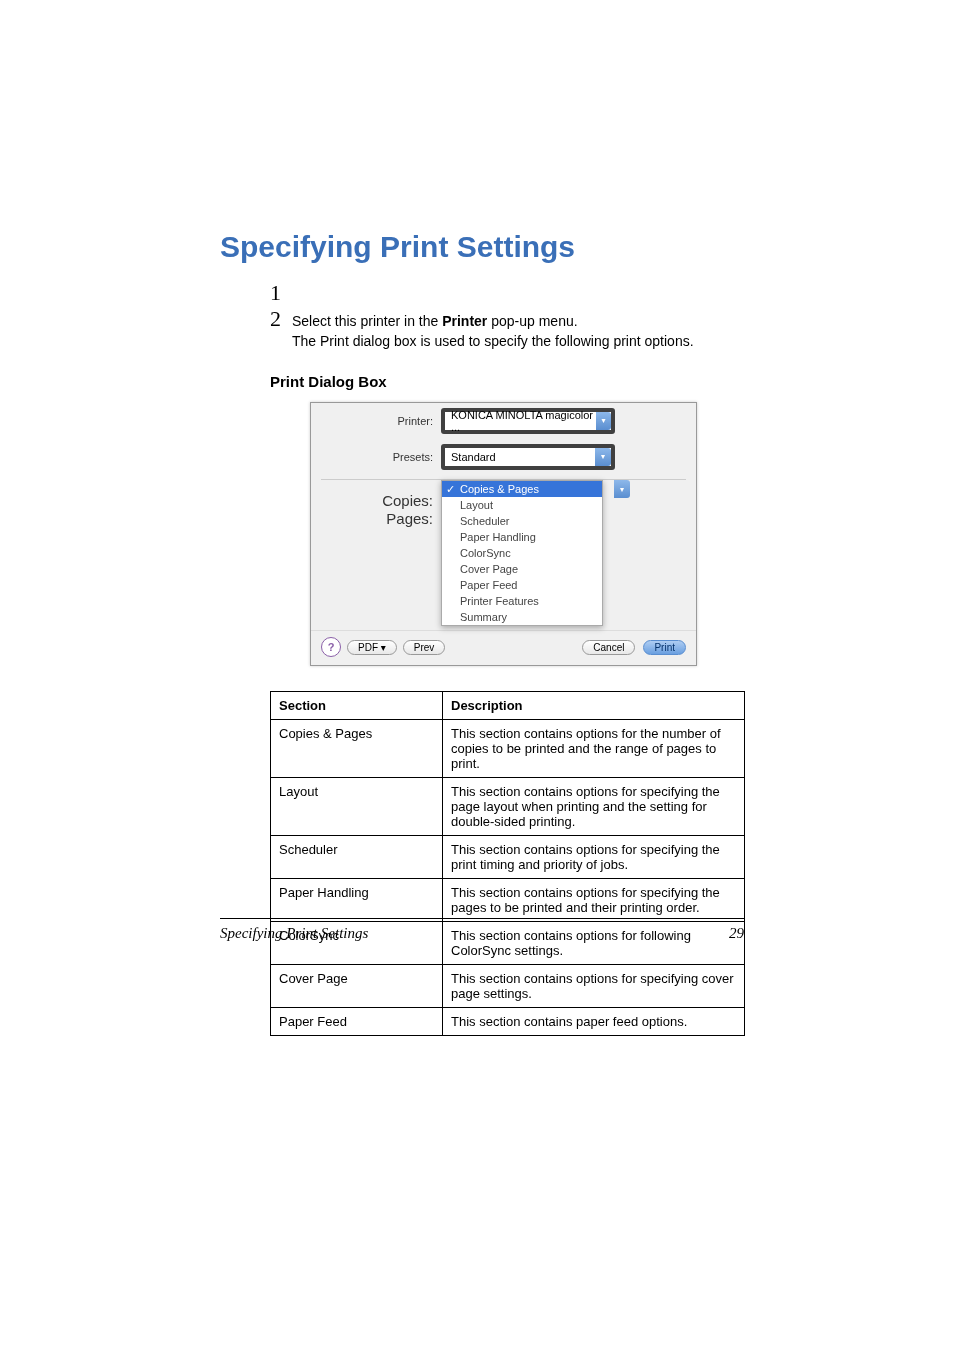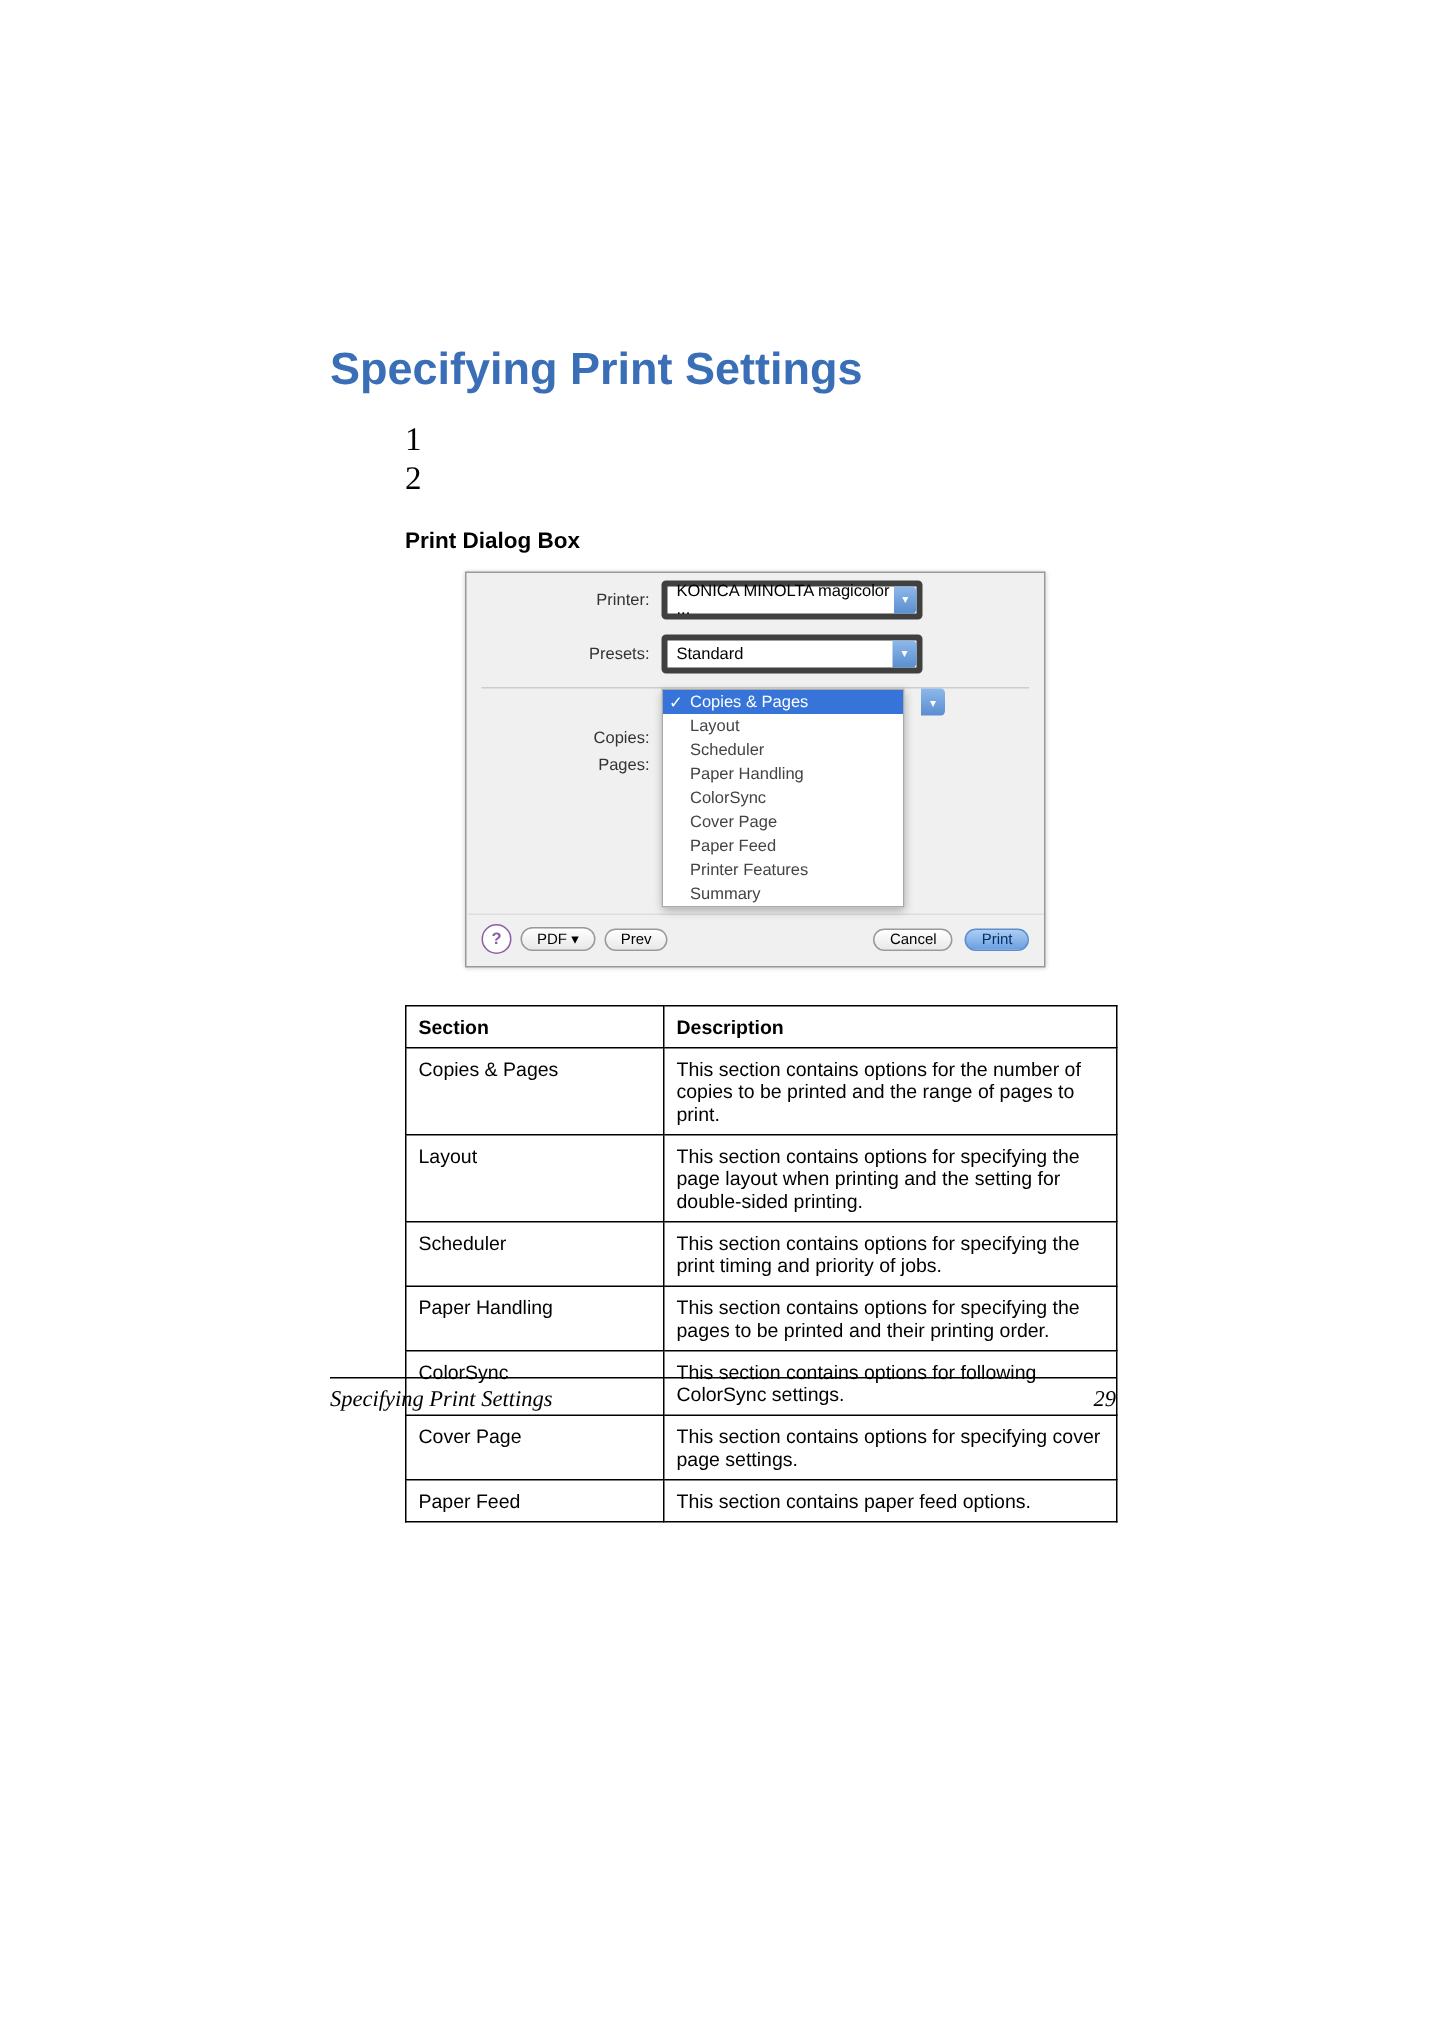--- a/index.html
+++ b/index.html
@@ -145,24 +145,24 @@
     color:#fff;
   }
   .dlg-menu .menu-item.selected::before {
     content:"✓";
     position:absolute;
     left:4px;
   }
   .dlg-side-labels {
     position:absolute;
     left:12px;
-    top:24px;
+    top:12px;
     text-align:right;
     width:110px;
-    font-size:11px;
+    font-size:15px;
     color:#333;
     line-height:18px;
   }
   .dlg-footer {
     display:flex;
     align-items:center;
     justify-content:space-between;
     padding:6px 10px 8px 10px;
     border-top:1px solid #ddd;
     margin-top:4px;
@@ -238,20 +238,24 @@
   <h1 class="main-heading">Specifying Print Settings</h1>
 
   <div class="intro-block">
 
     <div class="step">
       <div class="step-num">1</div>
     </div>
 
     <div class="step">
       <div class="step-num">2</div>
+      <div class="step-body">
+        <span>Select this printer in the </span><b>Printer</b><span> pop-up menu.</span><br>
+        <span>The Print dialog box is used to specify the following print options.</span>
+      </div>
     </div>
   </div>
 
   <div class="sub-heading">Print Dialog Box</div>
 
   <div class="dialog-wrap">
     <div class="dialog">
       <div class="dlg-row">
         <div class="dlg-label">Printer:</div>
         <div class="dlg-select">

